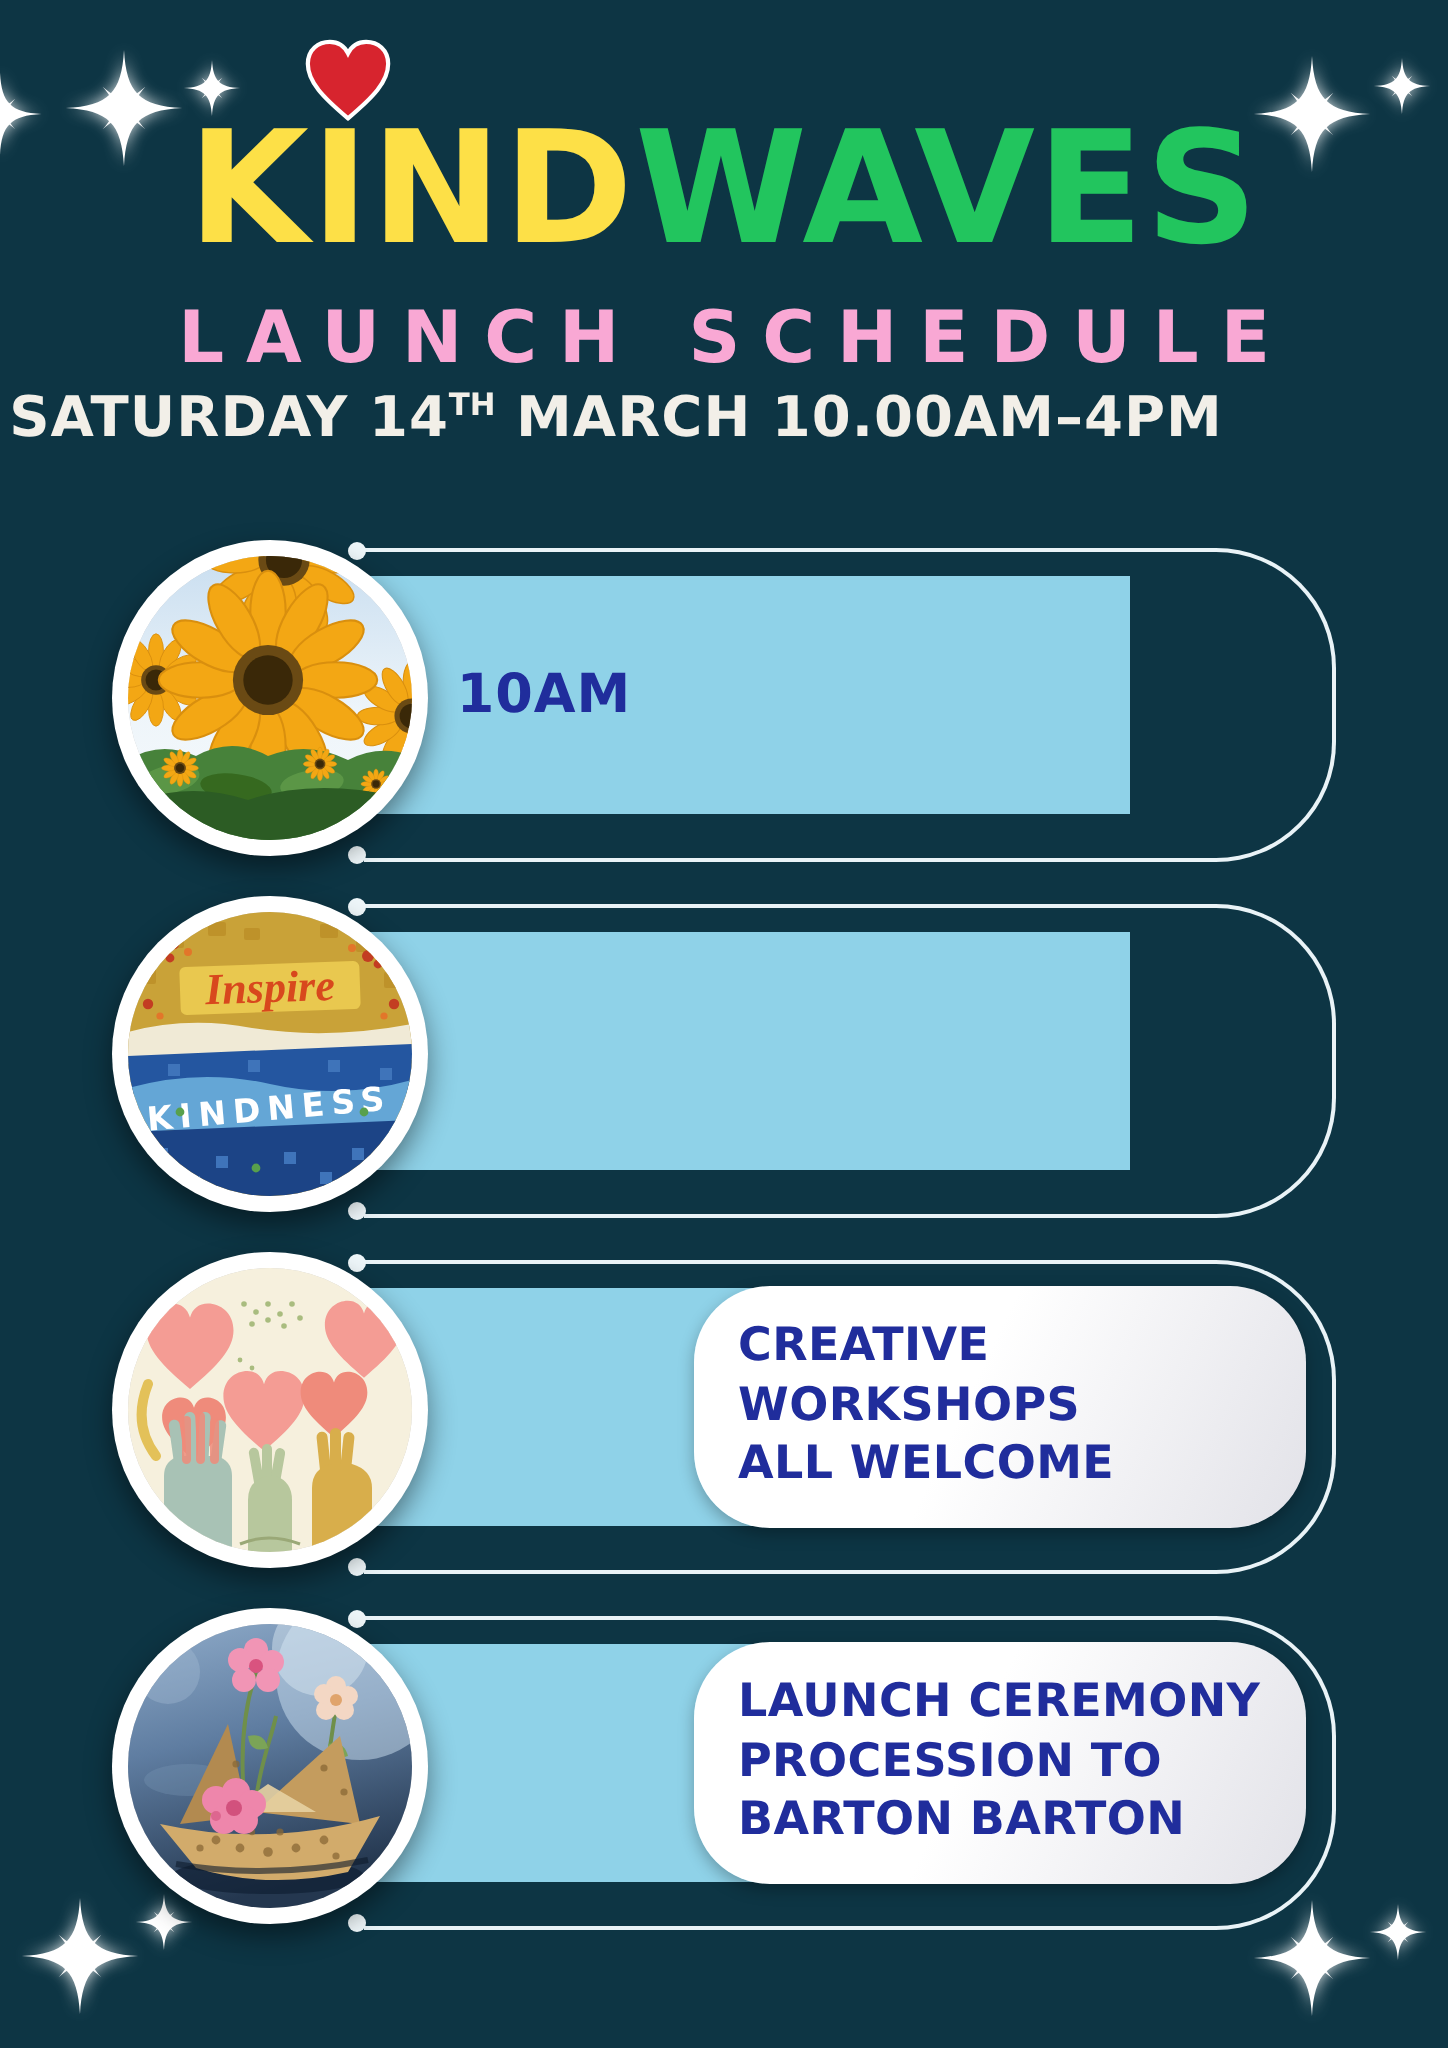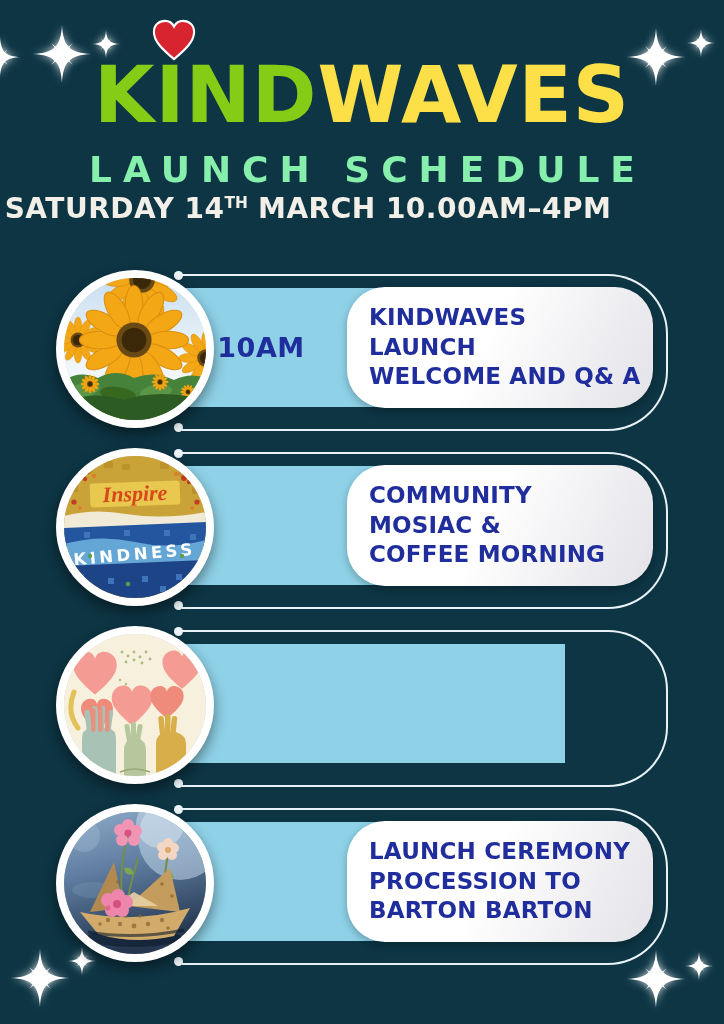--- a/index.html
+++ b/index.html
@@ -1,36 +1,36 @@
 <!DOCTYPE html>
 <html><head>
 <meta charset="utf-8">
 <style>
   html,body{margin:0;padding:0;background:#0d3544;}
   .poster{position:relative;width:724px;height:1024px;background:#0d3544;overflow:hidden;
           font-family:"DejaVu Sans","Liberation Sans",sans-serif;}
   
   .logo-row{position:absolute;top:56px;left:0;width:724px;text-align:center;
             font-size:78px;font-weight:bold;letter-spacing:1px;line-height:1;white-space:nowrap;}
-  .logo-kind{color:#84cc16;}
-  .logo-waves{color:#fde047;}
+  .logo-kind{color:#fde047;}
+  .logo-waves{color:#22c55e;}
   .logo-heart{position:absolute;top:19px;left:calc(50% - 211px);width:46px;height:44px;}
-  .poster-title{position:absolute;top:149px;left:0;width:724px;text-align:center;color:#86efac;
+  .poster-title{position:absolute;top:149px;left:0;width:724px;text-align:center;color:#f9a8d4;
                 font-size:36px;font-weight:bold;letter-spacing:11px;text-indent:11px;}
   .poster-date{position:absolute;top:192px;left:0;width:616px;text-align:center;color:#f2efe8;
                font-size:28px;font-weight:bold;letter-spacing:0.5px;}
   .poster-date sup{font-size:0.55em;vertical-align:super;letter-spacing:0;}
   
   .row{position:absolute;left:0;width:724px;height:162px;}
   .row-outline{position:absolute;left:182px;top:0;width:484px;height:153px;
                border:2px solid #e9f3f7;border-left:none;border-radius:0 60px 60px 0;}
   .dot{position:absolute;width:9px;height:9px;border-radius:50%;background:#eef6f9;left:174px;}
   .dot-top{top:-3px;}  .dot-bottom{top:149px;}
   .time-bar{position:absolute;left:135px;top:14px;width:430px;height:119px;background:#8fd2e8;}
-  .time-label{position:absolute;left:191px;top:14px;width:140px;height:119px;
+  .time-label{position:absolute;left:202px;top:14px;width:140px;height:119px;
               display:flex;align-items:center;justify-content:center;
               color:#202d9c;font-size:27px;font-weight:bold;letter-spacing:0.5px;}
   .card{position:absolute;left:347px;top:13px;width:306px;height:121px;border-radius:38px;
         background:linear-gradient(115deg,#ffffff 45%,#e2e2e8 100%);
         box-shadow:0 3px 8px rgba(0,0,0,0.28);display:flex;align-items:center;}
   .card-title{margin:0;padding:0 12px 0 22px;white-space:pre-line;color:#202d9c;
               font-size:23px;font-weight:bold;line-height:1.28;letter-spacing:0.2px;}
   .photo{position:absolute;left:56px;top:-4px;width:158px;height:158px;border-radius:50%;
          background:#ffffff;box-shadow:0 6px 14px rgba(0,0,0,0.45);}
   .photo-inner{position:absolute;left:8px;top:8px;width:142px;height:142px;border-radius:50%;
@@ -106,24 +106,20 @@
     <path d="M24,42 C11,31 3,23 3,13.5 C3,6 8.5,2 14.5,2 C18.5,2 22,4 24,8 C26,4 29.5,2 33.5,2 C39.5,2 45,6 45,13.5 C45,23 37,31 24,42 Z" fill="#d7242e" stroke="#ffffff" stroke-width="2.2"></path>
   </svg>
   <div class="poster-title">LAUNCH SCHEDULE</div>
   <div class="poster-date"><span>SATURDAY 14</span><sup>TH</sup><span> MARCH 10.00AM–4PM</span></div>
 
   <section class="row" style="top:274px">
     <div class="row-outline"></div>
     <span class="dot dot-top"></span>
     <span class="dot dot-bottom"></span>
     <div class="time-bar"></div>
-    <div class="card">
-      <p class="card-title">KINDWAVES LAUNCH
-WELCOME AND Q&amp; A</p>
-    </div>
     <div class="time-label">10AM</div>
     <div class="photo">
       <div class="photo-inner">
         <svg viewBox="0 0 142 142">
           <defs>
               <linearGradient id="sky" x1="0" y1="0" x2="0" y2="1">
             <stop offset="0" stop-color="#c9def0"></stop>
                 <stop offset="0.55" stop-color="#eef5fa"></stop>
                 <stop offset="1" stop-color="#f7fafc"></stop>
           </linearGradient>
@@ -145,24 +141,20 @@
         </svg>
       </div>
     </div>
   </section>
 
   <section class="row" style="top:452px">
     <div class="row-outline"></div>
     <span class="dot dot-top"></span>
     <span class="dot dot-bottom"></span>
     <div class="time-bar"></div>
-    <div class="card">
-      <p class="card-title">COMMUNITY MOSIAC &amp;
-COFFEE MORNING</p>
-    </div>
     <div class="photo">
       <div class="photo-inner">
         <svg viewBox="0 0 142 142">
           <rect width="142" height="142" fill="#c9a238"></rect>
           <g fill="#b5861f" opacity="0.55">
             <rect x="6" y="6" width="9" height="7" rx="1"></rect>
               <rect x="20" y="10" width="8" height="8" rx="1"></rect>
             <rect x="40" y="5" width="9" height="7" rx="1"></rect>
               <rect x="96" y="6" width="9" height="7" rx="1"></rect>
             <rect x="114" y="12" width="8" height="8" rx="1"></rect>
@@ -219,20 +211,24 @@
         </svg>
       </div>
     </div>
   </section>
 
   <section class="row" style="top:630px">
     <div class="row-outline"></div>
     <span class="dot dot-top"></span>
     <span class="dot dot-bottom"></span>
     <div class="time-bar"></div>
+    <div class="card">
+      <p class="card-title">CREATIVE WORKSHOPS
+ALL WELCOME</p>
+    </div>
     <div class="photo">
       <div class="photo-inner">
         <svg viewBox="0 0 142 142">
           <rect width="142" height="142" fill="#f6f0dd"></rect>
           <g fill="#a9bc7f">
             <circle cx="58" cy="18" r="1.4"></circle>
               <circle cx="64" cy="22" r="1.4"></circle>
               <circle cx="70" cy="18" r="1.4"></circle>
             <circle cx="76" cy="23" r="1.4"></circle>
               <circle cx="82" cy="18" r="1.4"></circle>

